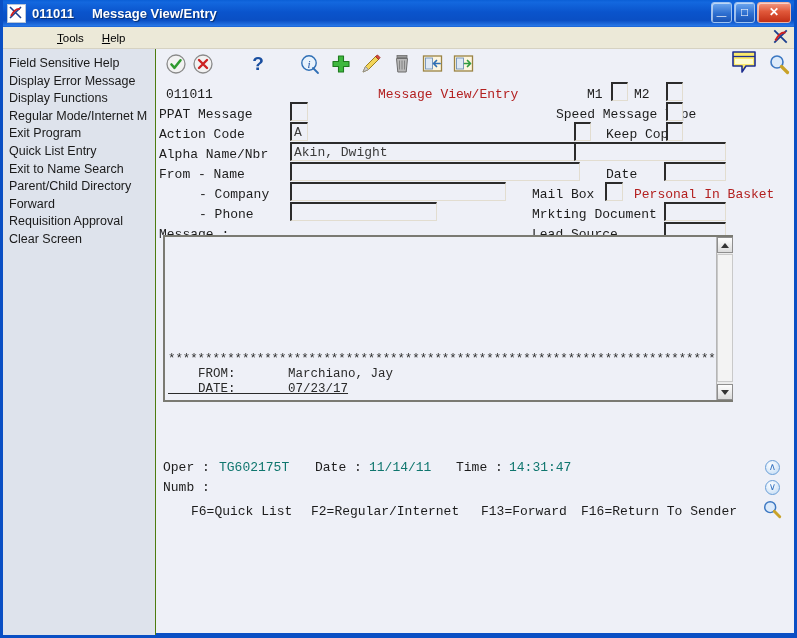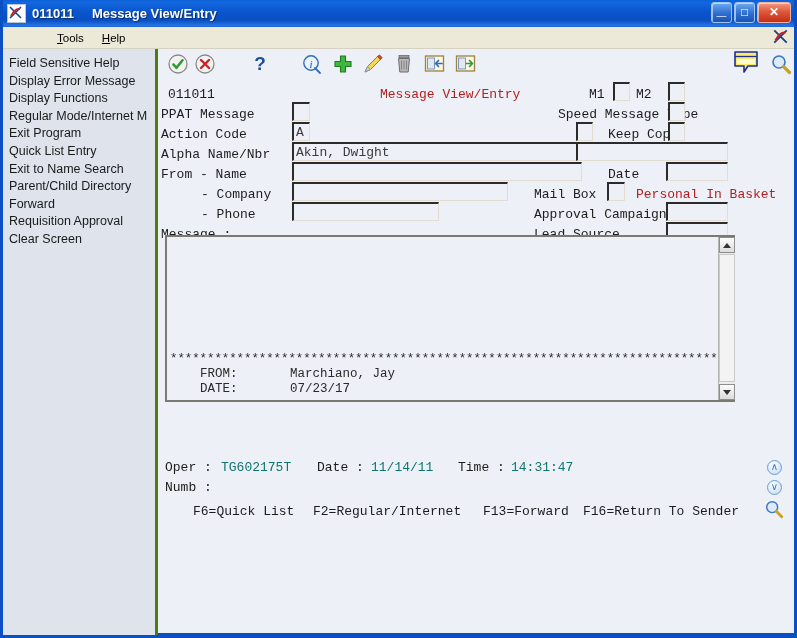--- a/index.html
+++ b/index.html
@@ -168,21 +168,21 @@
   #body {
     flex: 1 1 auto;
     display: flex;
     min-height: 0;
     background: #eef0f7;
   }
   #sidebar {
     width: 152px;
     flex: 0 0 152px;
     background: #dee3ec;
-    border-right: 3px solid #4d7c0f;
+    border-right: 1px solid #4d7c0f;
     padding-top: 6px;
     overflow: hidden;
   }
   .side-item {
     font-size: 12.5px;
     color: #1a1a1a;
     padding: 0 4px 0 6px;
     line-height: 17.6px;
     white-space: nowrap;
     overflow: hidden;
@@ -245,21 +245,21 @@
     left: 3px; right: 18px; top: 2px; bottom: 2px;
     font-family: "Liberation Mono", "DejaVu Sans Mono", monospace;
     font-size: 12.5px;
     line-height: 15px;
     color: #2a2a2a;
     white-space: pre;
     overflow: hidden;
   }
   #msgbox .stars { position: absolute; left: 0; top: 113px; letter-spacing: -0.1px;}
   #msgbox .l1 { position: absolute; left: 0; top: 128px; }
-  #msgbox .l2 { position: absolute; left: 0; top: 143px; }
+  #msgbox .l2 { position: absolute; left: 0; top: 143px; text-decoration: underline; }
   #msgscroll {
     position: absolute;
     right: 0; top: 0; bottom: 0;
     width: 16px;
     background: #ebebeb;
     border-left: 1px solid #b5b5b5;
   }
   .sbbtn {
     position: absolute;
     left: 0; width: 16px; height: 16px;
@@ -474,21 +474,21 @@
 
       <input class="fld" style="left: 418px; top: 93px; width: 152px; height: 19px;" value="">
 
       <span class="at" style="left:450px;top:118px">Date</span>
       <input class="fld" style="left: 508px; top: 113px; width: 62px; height: 19px;" value="">
 
       <span class="at" style="left:376px;top:138px">Mail Box</span>
       <input class="fld" style="left: 449px; top: 133px; width: 18px; height: 19px;" value="">
       <span class="at red" style="left:478px;top:138px">Personal In Basket</span>
 
-      <span class="at" style="left:376px;top:158px">Approval Campaign</span>
+      <span class="at" style="left:376px;top:158px">Mrkting Document</span>
       <input class="fld" style="left: 508px; top: 153px; width: 62px; height: 19px;" value="">
 
       <span class="at" style="left:376px;top:178px">Lead Source</span>
       <input class="fld" style="left: 508px; top: 173px; width: 62px; height: 19px;" value="">
 
       <div id="msgbox">
         <div class="inner">
           <span class="stars">****************************************************************************</span>
           <span class="l1">    FROM:       Marchiano, Jay</span>
           <span class="l2">    DATE:       07/23/17</span>

